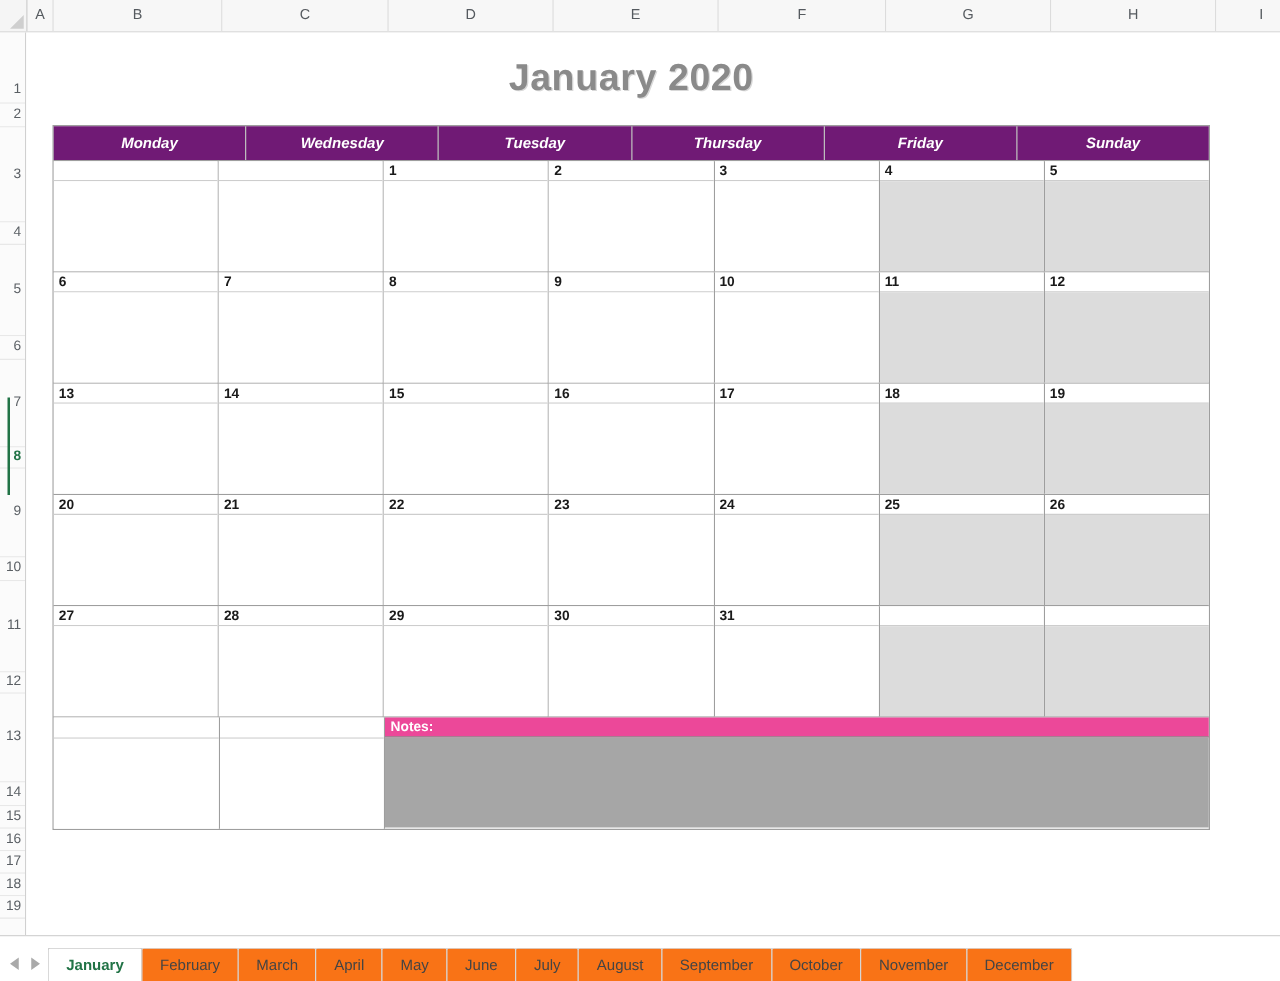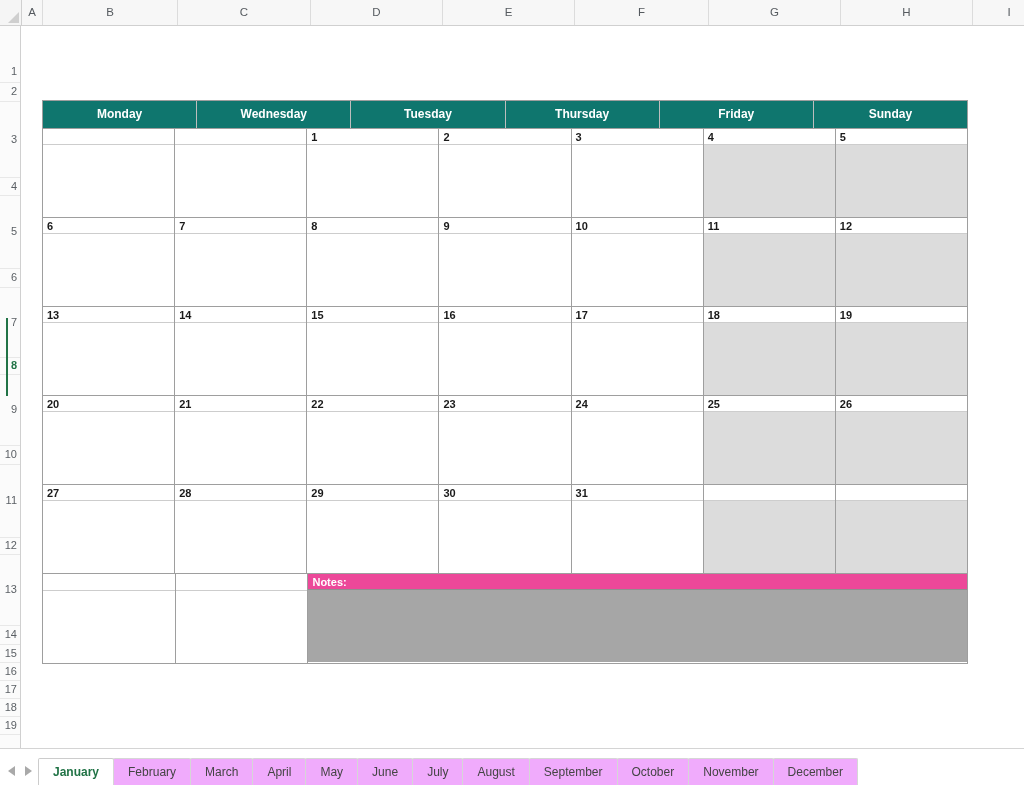--- a/index.html
+++ b/index.html
@@ -126,22 +126,23 @@
     position: absolute;
     left: 42px;
     top: 100px;
     width: 926px;
     border: 1px solid #9e9e9e;
     box-sizing: border-box;
   }
 
   .dow-row {
     display: flex;
-    background: #0f766e;
+    background: #701a75;
     height: 27px;
+    font-style: italic;
   }
   .dow-cell {
     flex: 1 1 0;
     text-align: center;
     line-height: 27px;
     color: #ffffff;
     font-size: 12px;
     font-weight: bold;
     border-right: 1px solid #bdbdbd;
     box-sizing: border-box;
@@ -256,21 +257,21 @@
     height: 28px;
     flex: 1 1 auto;
     overflow: hidden;
   }
   .tab {
     height: 27px;
     line-height: 27px;
     padding: 0 14px;
     font-size: 12px;
     color: #444444;
-    background: #f0abfc;
+    background: #f97316;
     border: 1px solid #d6d6d6;
     border-bottom: none;
     border-radius: 2px 2px 0 0;
     margin-right: -1px;
     white-space: nowrap;
     box-sizing: border-box;
   }
   .tab.active {
     color: #217346;
     font-weight: bold;
@@ -318,20 +319,21 @@
         <div class="row-head" style="top: 637px; height: 18px; line-height: 16px;">16</div>
         <div class="row-head" style="top: 655px; height: 18px; line-height: 16px;">17</div>
         <div class="row-head" style="top: 673px; height: 18px; line-height: 16px;">18</div>
         <div class="row-head" style="top: 691px; height: 18px; line-height: 16px;">19</div>
       </div>
     <div class="sel-marker" style="left:6px; top:292px; height:78px;"></div>
   </div>
 
   <div class="grid-area"></div>
 
+  <div class="cal-title">January 2020</div>
 
   <div class="cal-wrap">
     <div class="dow-row" id="dow-host">
         <div class="dow-cell">Monday</div>
         <div class="dow-cell">Wednesday</div>
         <div class="dow-cell">Tuesday</div>
         <div class="dow-cell">Thursday</div>
         <div class="dow-cell">Friday</div>
         <div class="dow-cell">Sunday</div>
       </div>

